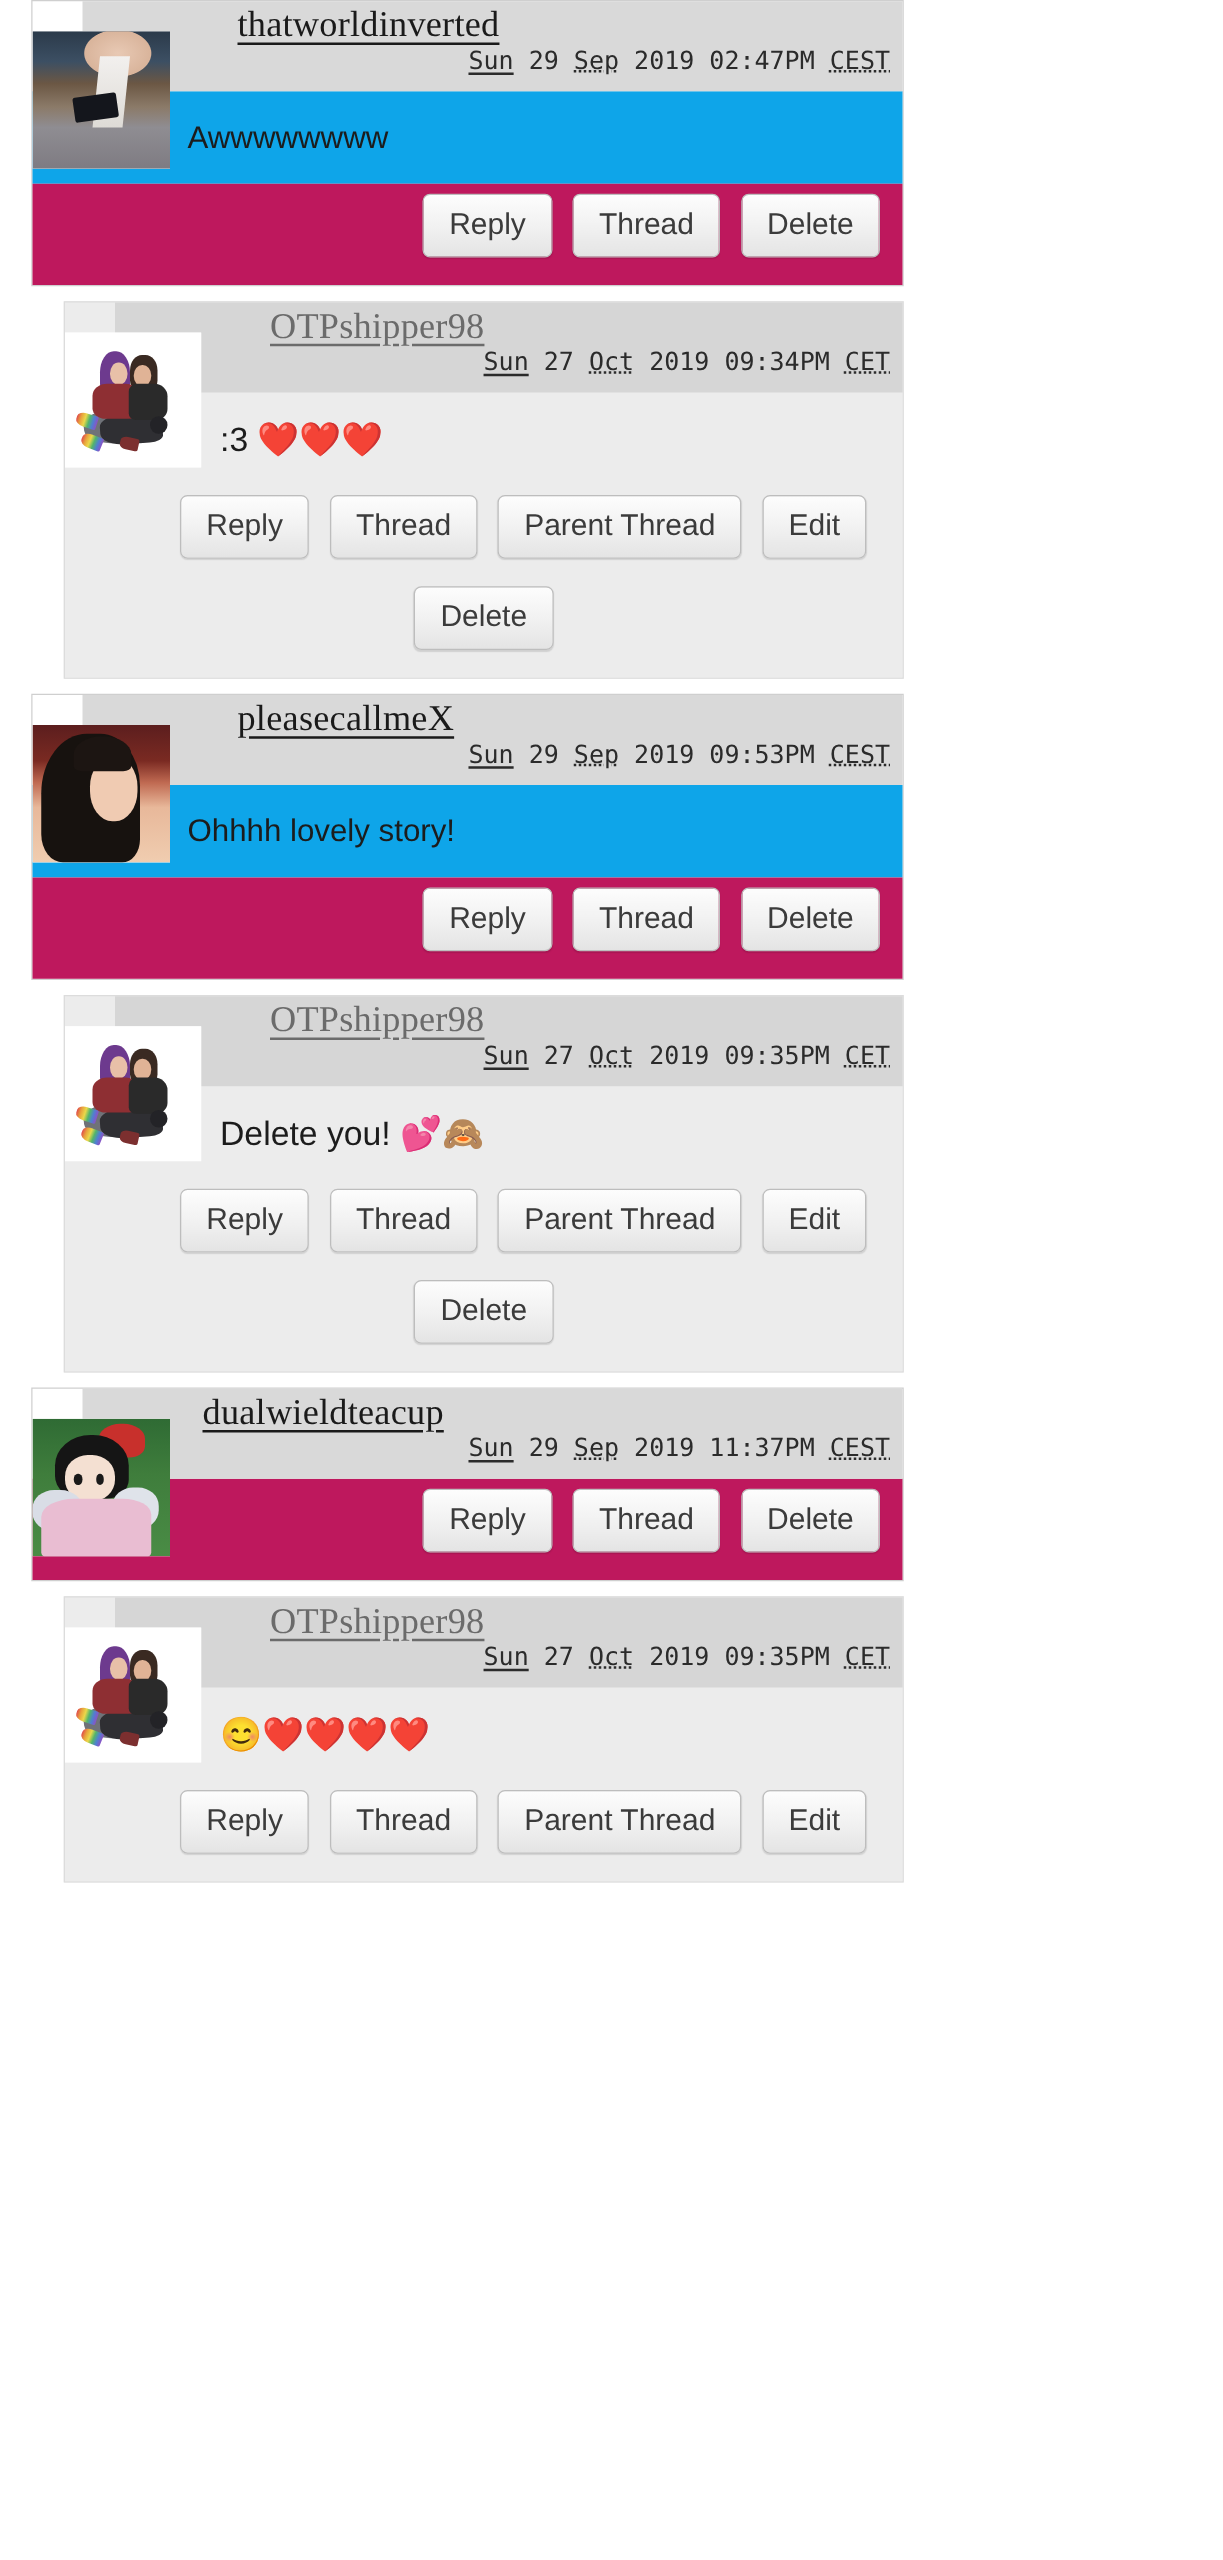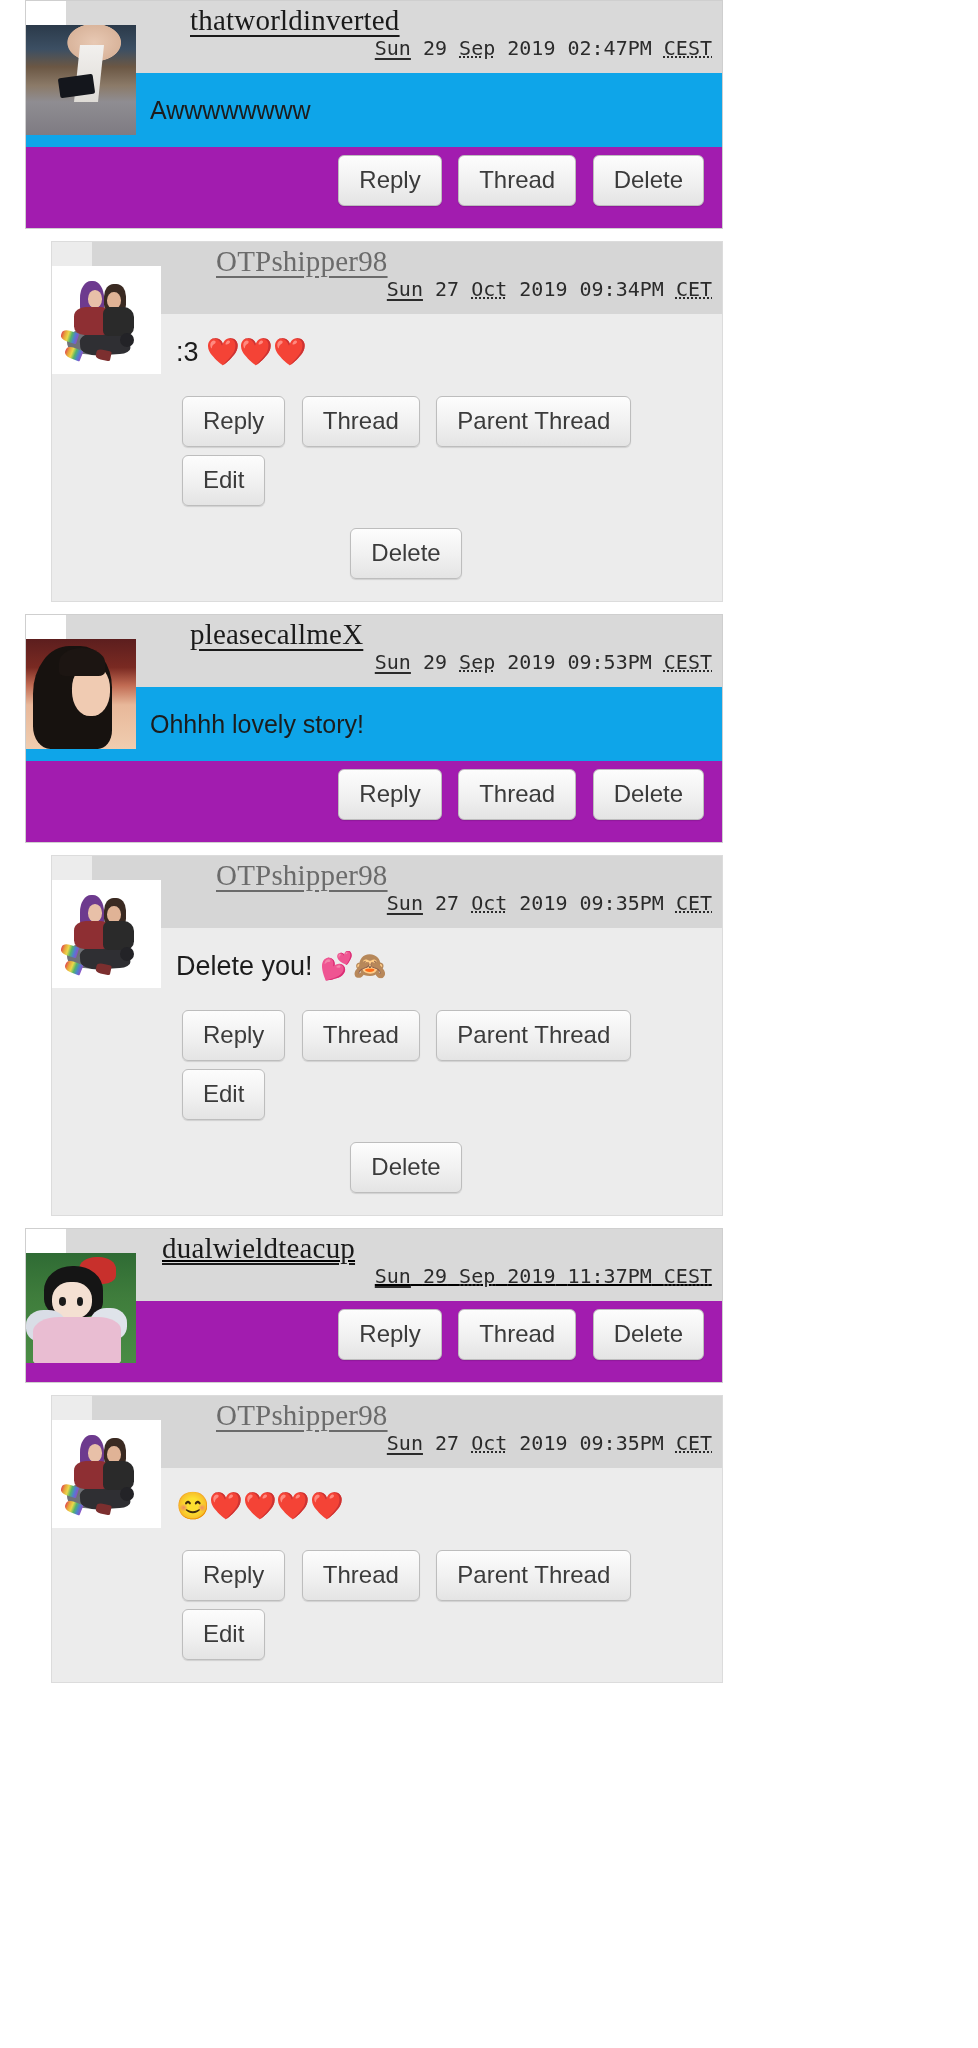--- a/index.html
+++ b/index.html
@@ -108,22 +108,22 @@
   }
   .emo { font-size: 27px; letter-spacing: 0px; }
 
   
   .c-actions {
     padding: 8px 12px 14px 12px;
     text-align: right;
   }
   .c-actions.centered { text-align: center; }
   .c-actions.leftish { text-align: left; padding-left: 86px; }
-  .level-1 .c-actions { background: #a21caf; }
-  .level-2 .c-actions { background: #ececec; margin-left: 38px; }
+  .level-1 .c-actions { background: #be185d; }
+  .level-2 .c-actions { background: #ececec; }
 
   .btn {
     display: inline-block;
     font-family: "Liberation Sans", sans-serif;
     font-size: 24px;
     line-height: 1;
     color: #3b3b3b;
     padding: 12px 20px 13px 20px;
     margin: 0 6px 8px 6px;
     border: 1px solid #bdbdbd;
@@ -325,21 +325,21 @@
           <span class="hair"></span>
           <span class="face"></span>
         <span class="eye1"></span>
           <span class="eye2"></span>
         <span class="sleeve"></span>
           <span class="sleeve2"></span>
           <span class="dress"></span>
       </div>
     </div>
     <div class="c-head">
-      <div class="c-head-inner" style="padding-left:96px;text-decoration:underline;">
+      <div class="c-head-inner" style="padding-left:96px;">
         <a class="c-user">dualwieldteacup</a>
         <span class="c-date"><span class="s">Sun</span> <span>29</span> <span class="u">Sep</span> <span>2019</span> <span>11:37PM</span> <span class="u">CEST</span></span>
       </div>
     </div>
     <div class="c-actions">
       <button class="btn">Reply</button>
       <button class="btn">Thread</button>
       <button class="btn">Delete</button>
     </div>
   </div>

